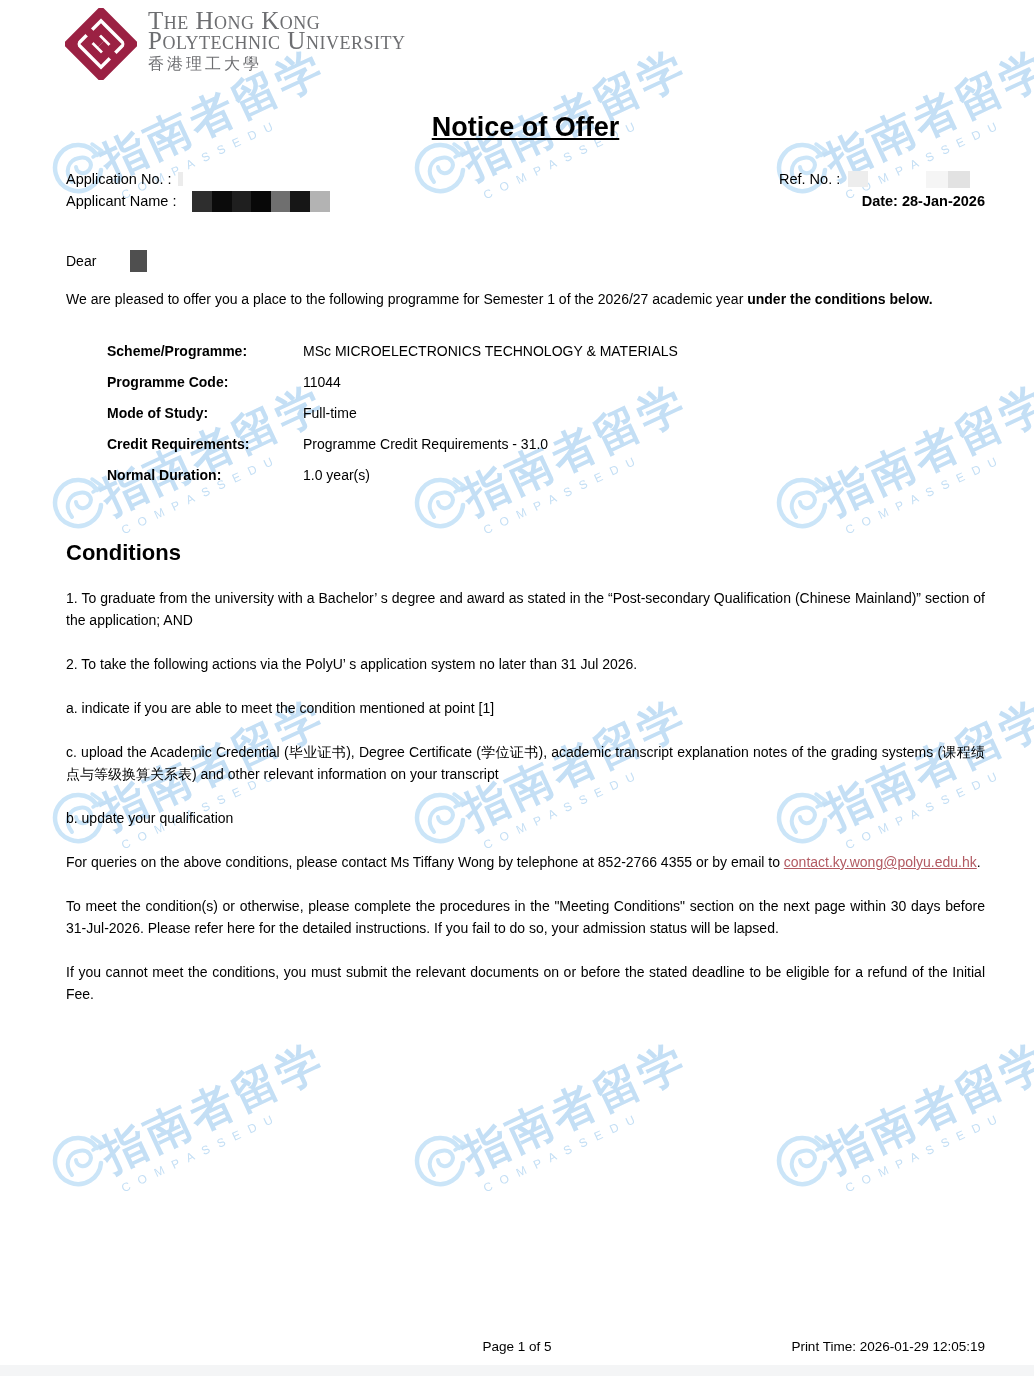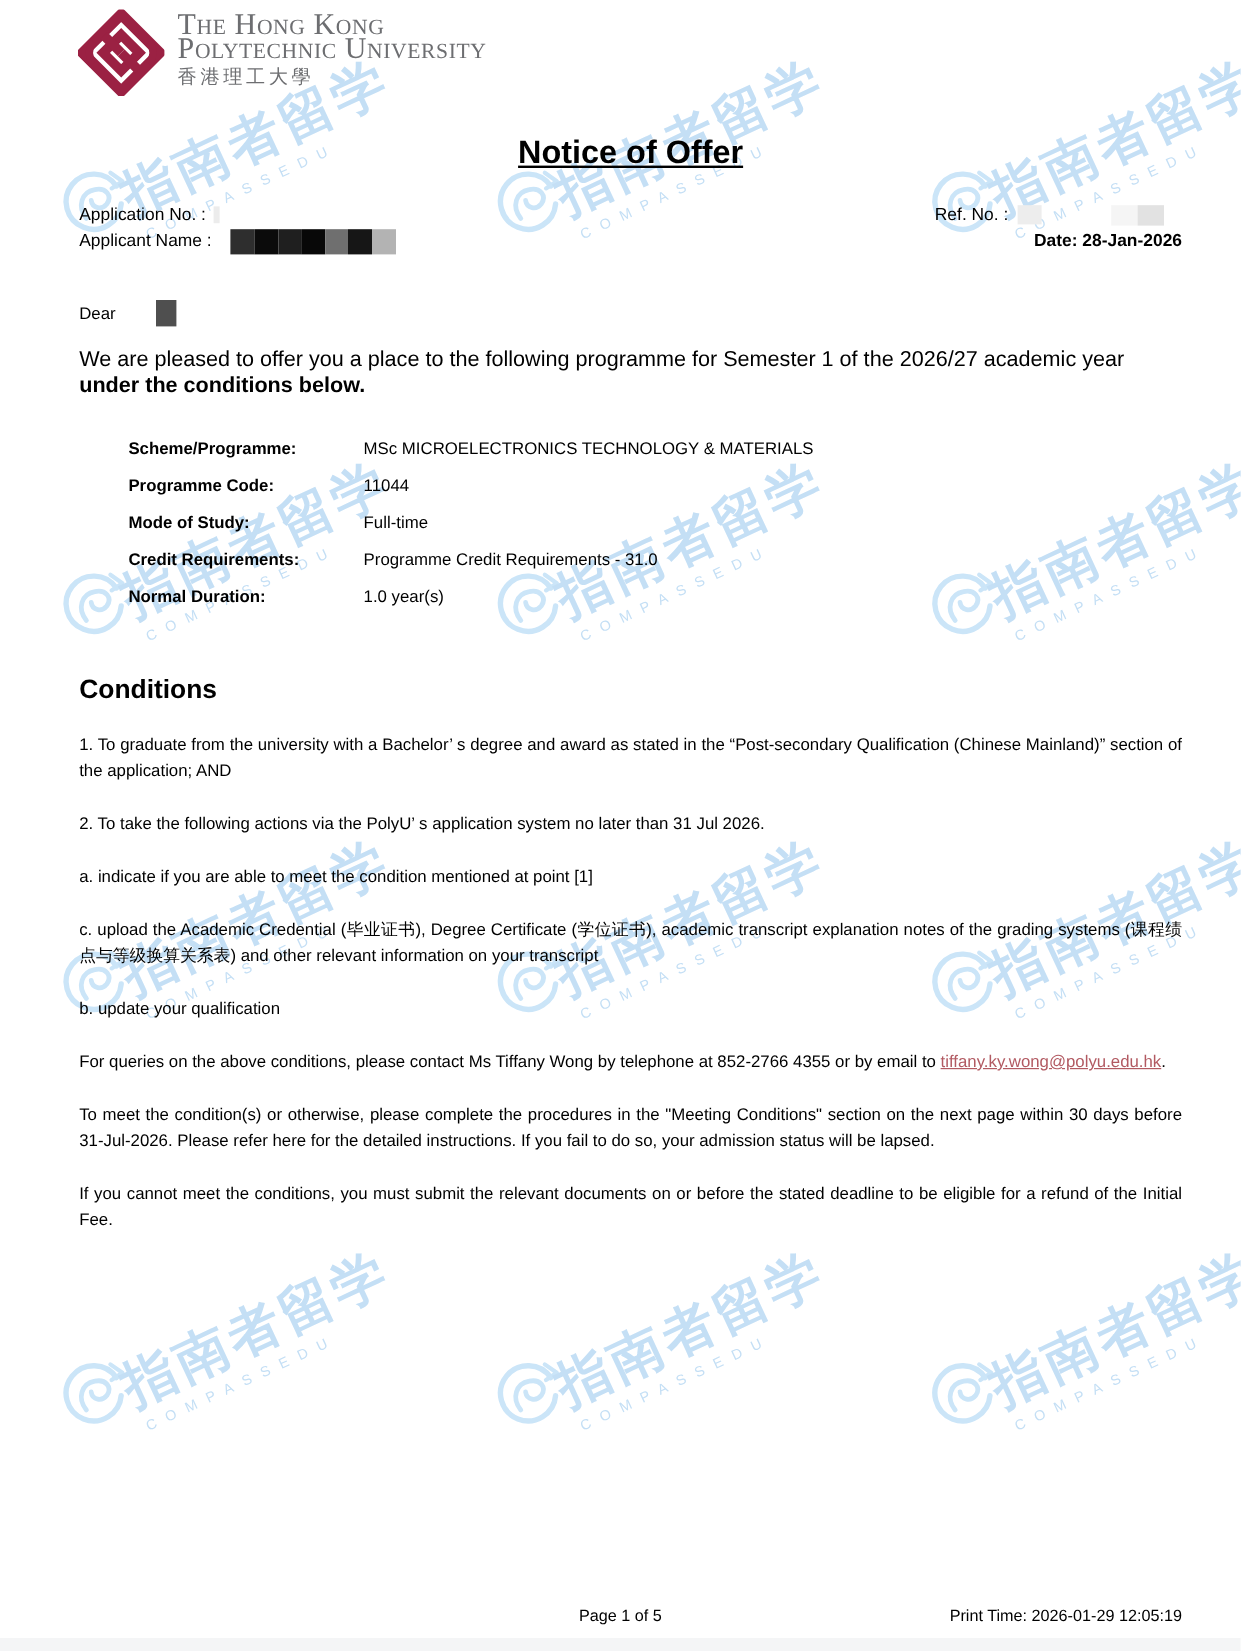--- a/index.html
+++ b/index.html
@@ -42,21 +42,21 @@
   .name-redact{display:flex;height:21px;margin-left:12px;}
   .name-redact span{display:block;width:19.6px;height:21px;}
   .seg1{background:#2e2e2e}.seg2{background:#0b0b0b}.seg3{background:#1f1f1f}
   .seg4{background:#080808}.seg5{background:#6f6f6f}.seg6{background:#161616}
   .seg7{background:#b3b3b3}
   .ref-box1{display:inline-block;width:20px;height:16px;background:#ededed;margin-left:4px;}
   .ref-box2{display:inline-block;width:22px;height:17px;background:#f5f5f5;margin-left:58px;}
   .ref-box3{display:inline-block;width:22px;height:17px;background:#e2e2e2;}
   .greeting{margin-top:38px;height:22px;font-size:14px;display:flex;align-items:center;}
   .dear-redact{display:inline-block;width:17px;height:22px;background:#4f4f4f;margin-left:34px;}
-  .intro{margin-top:16px;font-size:18px;line-height:22px;}
+  .intro{margin-top:16px;font-size:14px;line-height:22px;}
   
   .details{margin:33px 0 0 41px;}
   .details .drow{display:flex;height:31px;align-items:flex-start;font-size:14px;}
   .details .dlabel{width:196px;font-weight:bold;}
   
   .cond-heading{font-size:22px;font-weight:bold;margin:42px 0 21px 0;line-height:26px;}
   .para{font-size:14px;line-height:22px;margin:0 0 22px 0;text-align:justify;}
   .para.last{margin-bottom:0;}
   a.email-link{color:#b25a62;text-decoration:underline;word-break:break-all;}
   
@@ -272,21 +272,21 @@
     </div>
 
     <h2 class="cond-heading">Conditions</h2>
 
     <p class="para">1. To graduate from the university with a Bachelor’ s degree and award as stated in the “Post-secondary Qualification (Chinese Mainland)” section of the application; AND</p>
     <p class="para">2. To take the following actions via the PolyU’ s application system no later than 31 Jul 2026.</p>
     <p class="para">a. indicate if you are able to meet the condition mentioned at point [1]</p>
     <p class="para">c. upload the Academic Credential (毕业证书), Degree Certificate (学位证书), academic transcript explanation notes of the grading systems (课程绩点与等级换算关系表) and other relevant information on your transcript</p>
     <p class="para">b. update your qualification</p>
 
-    <p class="para"><span>For queries on the above conditions, please contact Ms Tiffany Wong by telephone at 852-2766 4355 or by email to </span><a class="email-link" href="#">tiffany.ky.wong@polyu.edu.hk</a><span>.</span></p>
+    <p class="para"><span>For queries on the above conditions, please contact Ms Tiffany Wong by telephone at 852-2766 4355 or by email to </span><a class="email-link" href="#">contact.ky.wong@polyu.edu.hk</a><span>.</span></p>
 
     <p class="para">To meet the condition(s) or otherwise, please complete the procedures in the "Meeting Conditions" section on the next page within 30 days before 31-Jul-2026. Please refer here for the detailed instructions. If you fail to do so, your admission status will be lapsed.</p>
     <p class="para last">If you cannot meet the conditions, you must submit the relevant documents on or before the stated deadline to be eligible for a refund of the Initial Fee.</p>
 
   </div>
 
   <div class="footer-page">Page 1 of 5</div>
   <div class="footer-print">Print Time: 2026-01-29 12:05:19</div>
   <div class="bottom-strip"></div>
 

